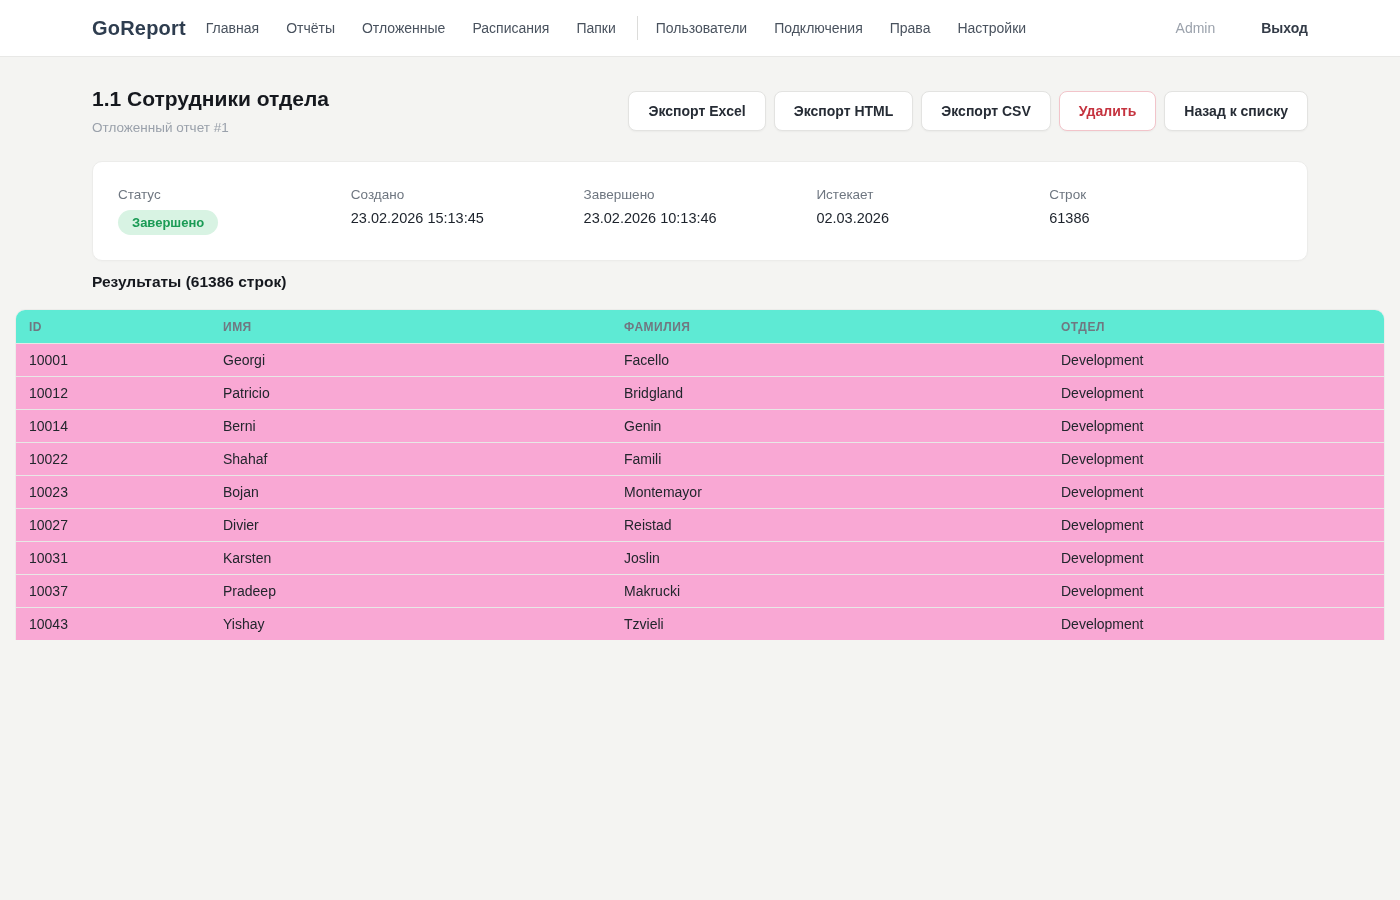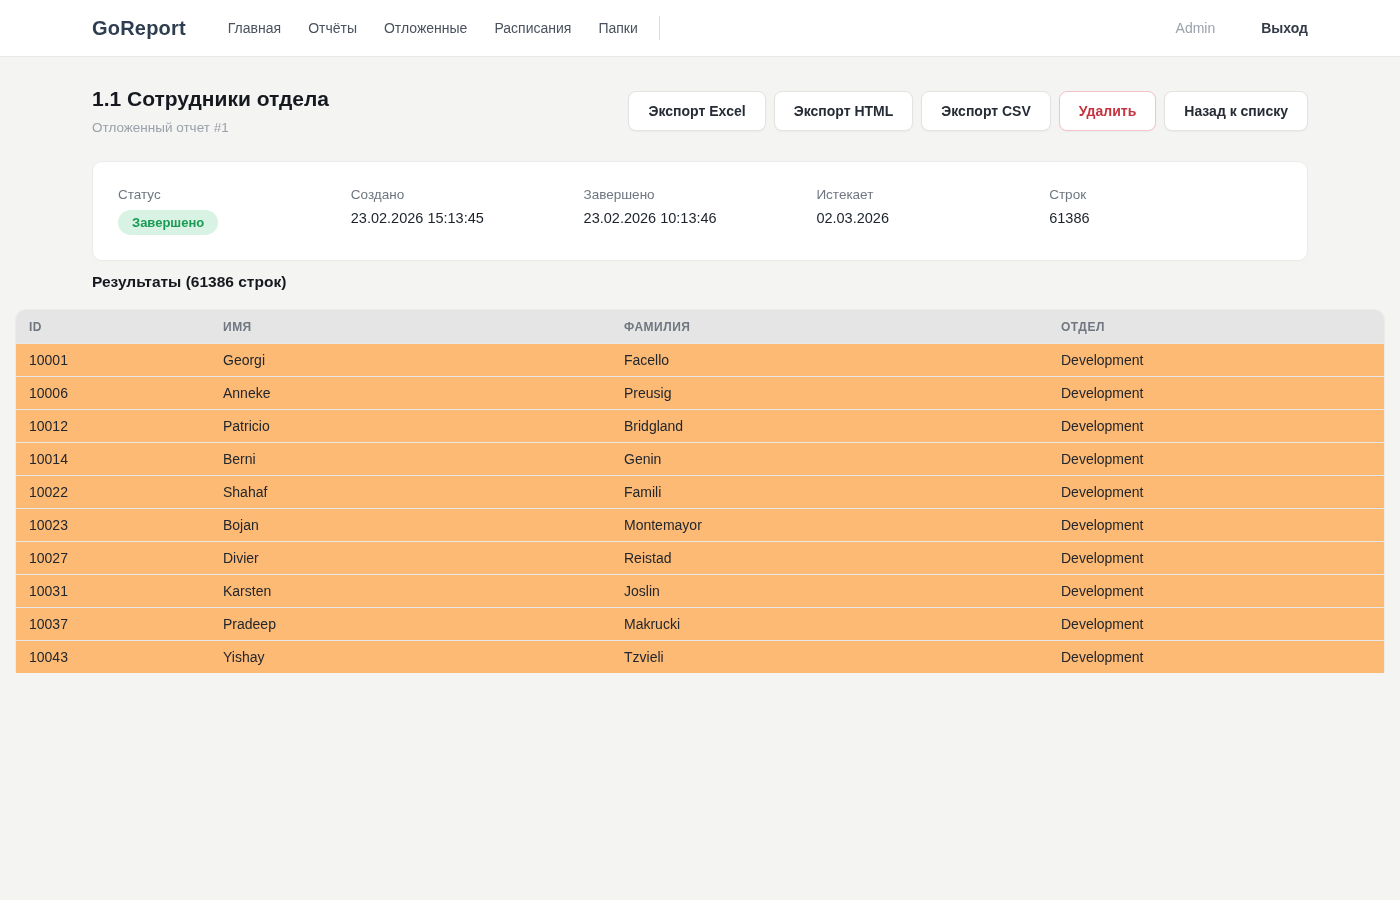--- a/index.html
+++ b/index.html
@@ -17,21 +17,21 @@
     background: #ffffff;
     border-bottom: 1px solid #e8e8e6;
     display: flex;
     align-items: center;
     padding: 0 92px;
   }
   .logo {
     font-size: 20px;
     font-weight: 700;
     color: #2e3d4f;
-    margin-right: 42px;
+    margin-right: 20px;
     letter-spacing: .2px;
   }
   .nav-group { display: flex; }
   .nav-link {
     color: #49525e;
     font-size: 14px;
     margin-right: 27px;
     white-space: nowrap;
   }
   .nav-divider {
@@ -117,51 +117,57 @@
     border: 1px solid #ececea;
     border-bottom: none;
     border-radius: 10px 10px 0 0;
     overflow: hidden;
   }
   table { width: 100%; border-collapse: collapse; table-layout: fixed; }
   col.c-id  { width: 194px; }
   col.c-fn  { width: 401px; }
   col.c-ln  { width: 437px; }
   thead th {
-    background: #e5e5e5;
+    background: #5eead4;
     text-align: left;
     font-size: 12px;
     font-weight: 700;
     letter-spacing: .5px;
     color: #707781;
     padding: 10px 13px 9px 13px;
   }
   tbody td {
     padding: 8px 13px;
     border-top: 1px solid #e8e8e6;
     font-size: 14px;
     color: #22262d;
-    background: #fdba74;
+    background: #f9a8d4;
     white-space: nowrap;
     overflow: hidden;
   }
 </style>
 </head>
 <body>
 
 <header class="topnav">
   <div class="logo">GoReport</div>
   <nav class="nav-group" id="nav-main">
       <a href="#" class="nav-link">Главная</a>
       <a href="#" class="nav-link">Отчёты</a>
       <a href="#" class="nav-link">Отложенные</a>
       <a href="#" class="nav-link">Расписания</a>
       <a href="#" class="nav-link">Папки</a>
     </nav>
   <div class="nav-divider"></div>
+  <nav class="nav-group" id="nav-admin">
+      <a href="#" class="nav-link">Пользователи</a>
+      <a href="#" class="nav-link">Подключения</a>
+      <a href="#" class="nav-link">Права</a>
+      <a href="#" class="nav-link">Настройки</a>
+    </nav>
   <div class="nav-spacer"></div>
   <div class="nav-user">Admin</div>
   <a href="#" class="nav-logout">Выход</a>
 </header>
 
 <main class="content">
 
   <div class="page-head">
     <div>
       <h1 class="page-title">1.1 Сотрудники отдела</h1>
@@ -221,26 +227,20 @@
         </tr>
       </thead>
       <tbody id="results-body">
           <tr>
             <td>10001</td>
             <td>Georgi</td>
             <td>Facello</td>
             <td>Development</td>
           </tr>
           <tr>
-            <td>10006</td>
-            <td>Anneke</td>
-            <td>Preusig</td>
-            <td>Development</td>
-          </tr>
-          <tr>
             <td>10012</td>
             <td>Patricio</td>
             <td>Bridgland</td>
             <td>Development</td>
           </tr>
           <tr>
             <td>10014</td>
             <td>Berni</td>
             <td>Genin</td>
             <td>Development</td>

